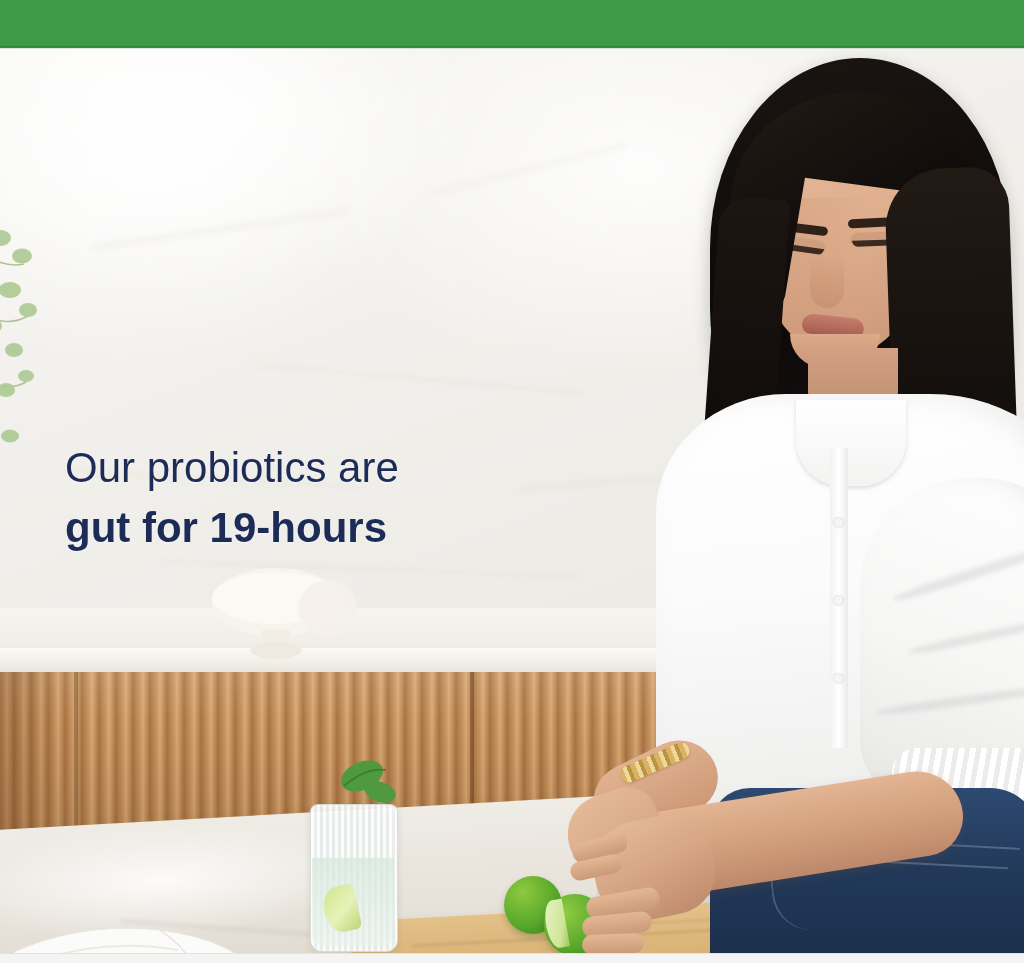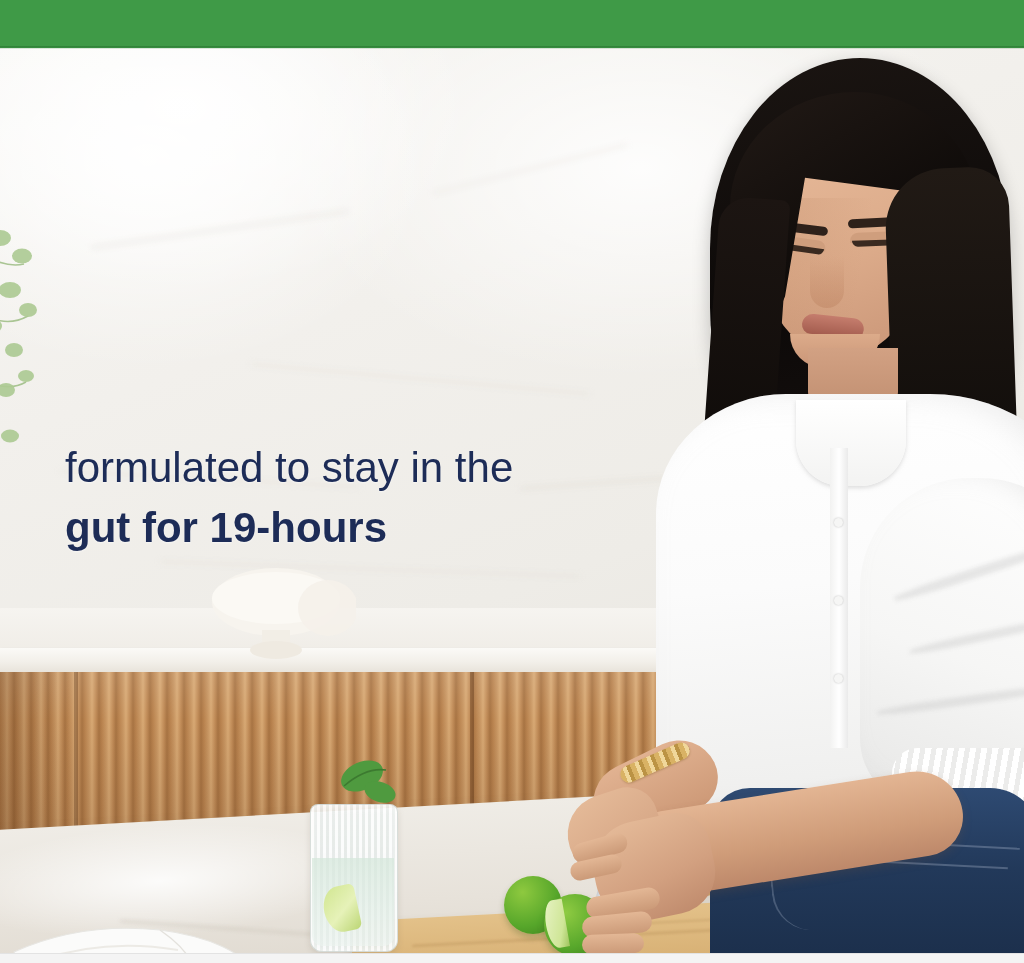--- a/index.html
+++ b/index.html
@@ -535,19 +535,19 @@
       <div class="finger" style="left:12px;top:790px;width:56px;height:20px;transform:rotate(-16deg);z-index:35;"></div>
       <div class="finger" style="left:10px;top:810px;width:52px;height:19px;transform:rotate(-12deg);z-index:35;"></div>
 
       <div class="bracelet"></div>
     </div>
 
   </div>
 
 
   <div class="subcopy">
-    <p class="subline">formulated to stay in the</p>
+    <p class="subline">Our probiotics are</p>
     <p class="subline bold">gut for 19-hours</p>
   </div>
 
   <div class="bottom-strip"></div>
 
 </div>
 
 </body></html>

